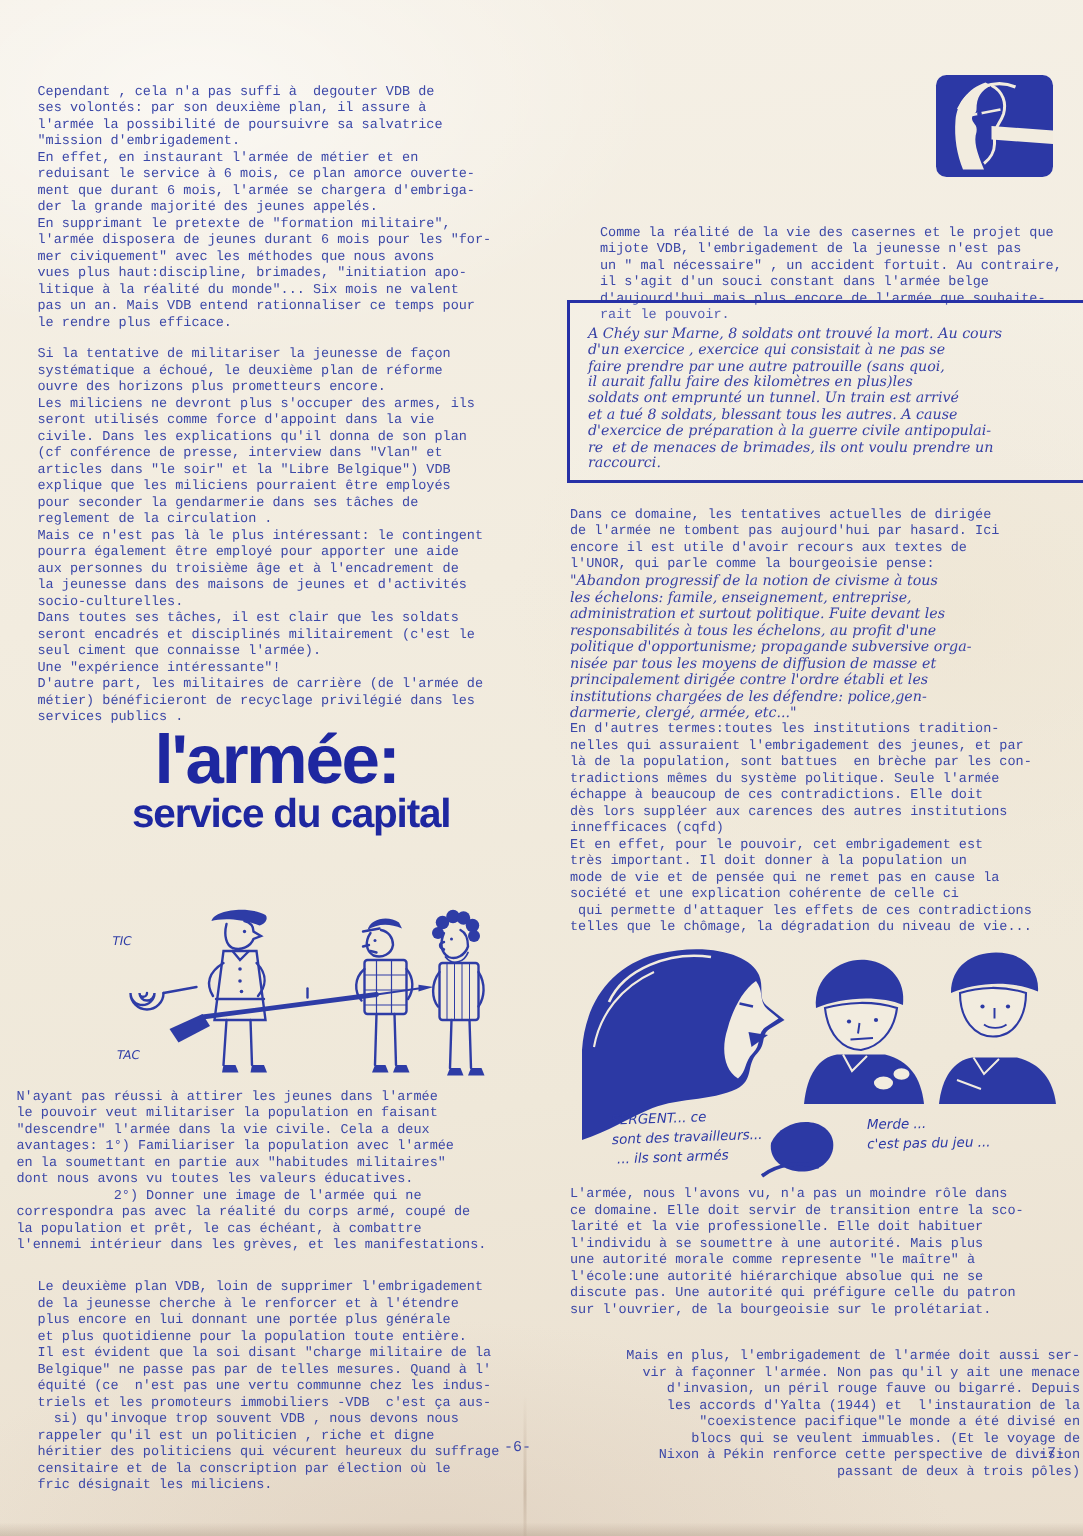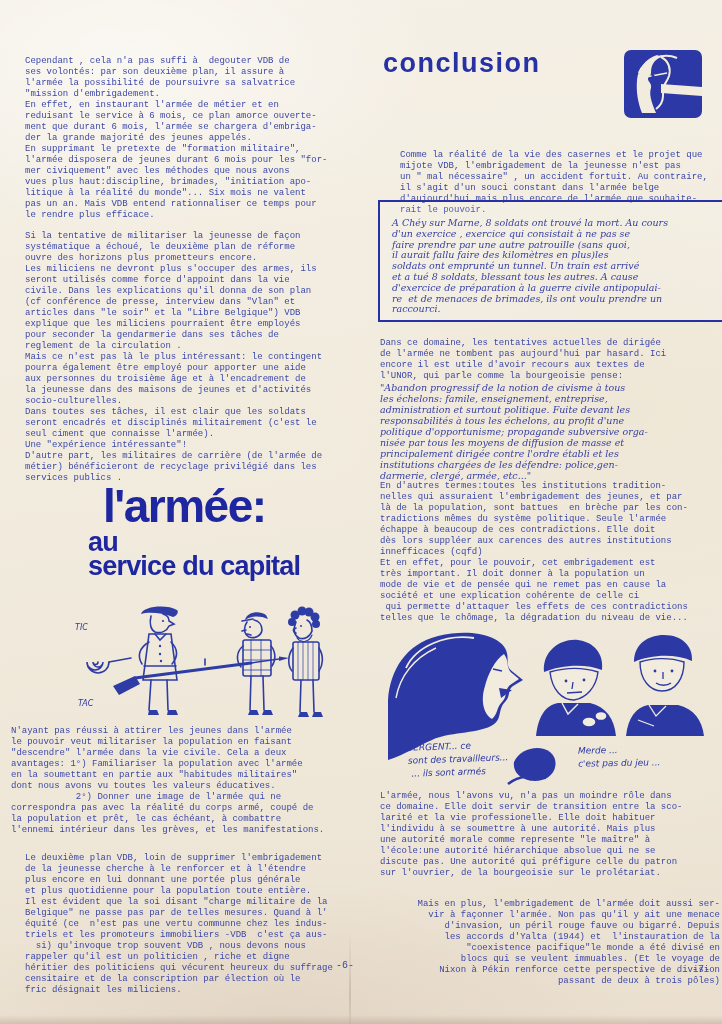--- a/index.html
+++ b/index.html
@@ -84,21 +84,20 @@
 Dans toutes ses tâches, il est clair que les soldats
 seront encadrés et disciplinés militairement (c'est le
 seul ciment que connaisse l'armée).
 Une "expérience intéressante"!
 D'autre part, les militaires de carrière (de l'armée de
 métier) bénéficieront de recyclage privilégié dans les
 services publics .</div>
 
   <div class="headline">
     <div class="big">l'armée:</div>
-    <div class="sub">au</div>
     <div class="sub">service du capital</div>
   </div>
 
   <svg style="position:absolute;left:55px;top:598px;" width="282" height="124" viewBox="0 0 282 124" fill="none" stroke="#2e3ca6" stroke-width="1.6" stroke-linecap="round">
     <text x="20" y="32" font-size="8" fill="#2e3ca6" stroke="none" font-style="italic">TIC</text>
     <text x="23" y="108" font-size="8" fill="#2e3ca6" stroke="none" font-style="italic">TAC</text>
 
     <path d="M54,64 a11,11 0 1 1 -22,0 a8,8 0 1 0 16,0 a5,5 0 1 1 -10,0 a2.5,2.5 0 1 0 5,0"></path>
     <path d="M54,64 L76,60"></path>
 
@@ -178,21 +177,20 @@
 équité (ce  n'est pas une vertu communne chez les indus-
 triels et les promoteurs immobiliers -VDB  c'est ça aus-
   si) qu'invoque trop souvent VDB , nous devons nous
 rappeler qu'il est un politicien , riche et digne
 héritier des politiciens qui vécurent heureux du suffrage
 censitaire et de la conscription par élection où le
 fric désignait les miliciens.</div>
 
   <div class="pagenum" style="left:336px;top:960px;">-6-</div>
 
-  <div class="conclusion">conclusion</div>
 
   <svg style="position:absolute;left:623px;top:49px;" width="80" height="70" viewBox="0 0 80 70">
     <rect x="1" y="1" width="78" height="68" rx="7" fill="#2c38a5"></rect>
     <path d="M34,6 C22,10 15,20 14,31 C13,43 15,54 19,64 L33,64 C28,52 26,45 28,39 C29,34 25,33 25,30 C25,27 28,27 28,24 C28,16 31,11 38,8 Z" fill="#f2ecdf"></path>
     <path d="M38,8 C46,12 48,20 46,27 C44,33 40,36 40,41 L40,47 C40,52 37,57 33,60" fill="none" stroke="#f2ecdf" stroke-width="2"></path>
     <path d="M16,24 C22,10 40,3 54,9" fill="none" stroke="#f2ecdf" stroke-width="2.2"></path>
     <path d="M18,29 L44,24" stroke="#f2ecdf" stroke-width="1.6"></path>
     <polygon points="38,35 79,38 79,47 38,44" fill="#f2ecdf"></polygon>
     <circle cx="30" cy="27" r="1.6" fill="#2c38a5"></circle>
   </svg>

